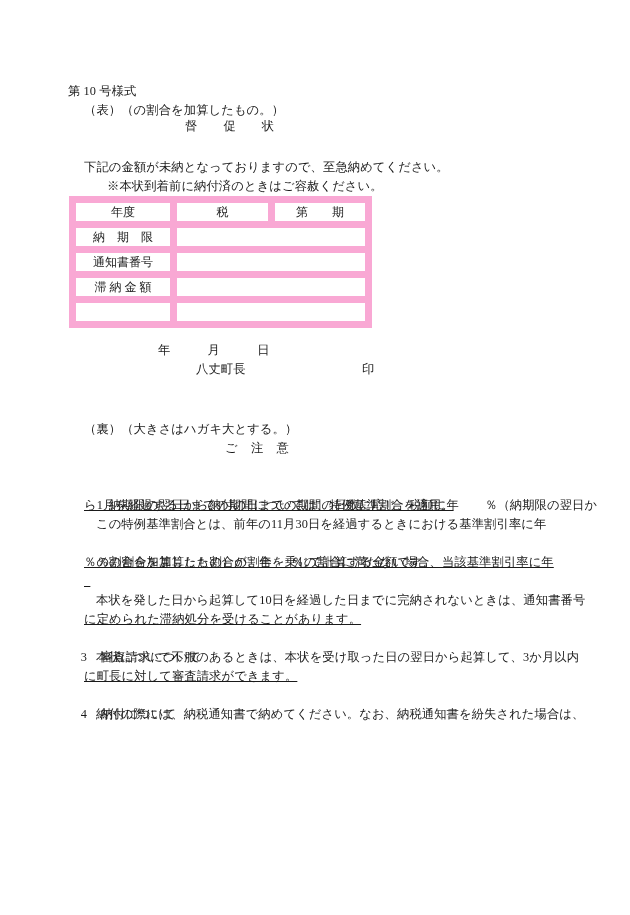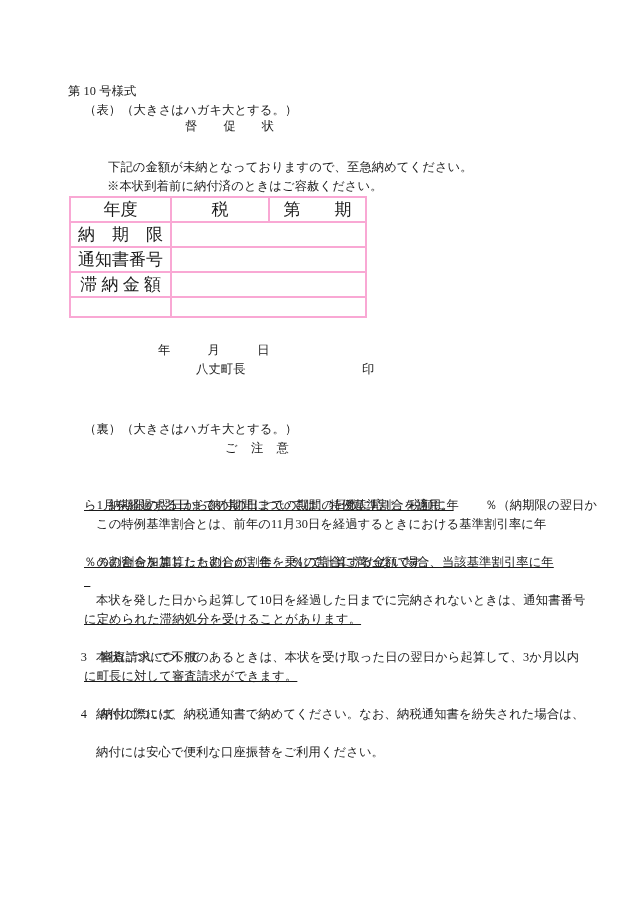--- a/index.html
+++ b/index.html
@@ -30,35 +30,35 @@
     position: absolute;
     white-space: pre;
     font-size: 12.3px;
     line-height: 19px;
     letter-spacing: 0.1px;
   }
 
   .front-title  { left: 68px;  top: 82px; }
   .front-sub    { left: 84px;  top: 101px; }
   .doc-title    { left: 185px; top: 117px; letter-spacing: 0.5px; }
-  .notice-1     { left: 84px;  top: 158px; margin-left: 24px; }
+  .notice-1     { left: 84px;  top: 158px; }
   .notice-2     { left: 68px;  top: 177px; margin-left: 39px; }
 
   
   .tbl {
     position: absolute;
     left: 69px;
     top: 196px;
     width: 296px;
     border-collapse: collapse;
     table-layout: fixed;
   }
   .tbl td {
-    border: 2px solid #f9a8d4;
-    font-size: 17px;
+    border: 7px solid #f9a8d4;
+    font-size: 12px;
     height: 18px;
     padding: 0;
     vertical-align: middle;
   }
   .tbl td.lbl {
     text-align: center;
     white-space: pre;
   }
   .col-a { width: 101px; }
   .col-b { width: 98px; }
@@ -83,21 +83,21 @@
 
   .gap-pct { display: inline-block; width: 26px; }
   .gap-sm  { display: inline-block; width: 20px; }
 </style>
 </head>
 <body>
 
 <div class="page">
 
   <div class="line front-title">第 10 号様式</div>
-  <div class="line front-sub">（表）（大きさはハガキ大とする。）</div>
+  <div class="line front-sub">（表）（の割合を加算したもの。）</div>
   <div class="line doc-title">督　　促　　状</div>
 
   <div class="line notice-1">下記の金額が未納となっておりますので、至急納めてください。</div>
   <div class="line notice-2">※本状到着前に納付済のときはご容赦ください。</div>
 
   <table class="tbl">
     <colgroup>
       <col class="col-a">
         <col class="col-b">
         <col class="col-c">
@@ -150,15 +150,14 @@
   <div class="line item-head" style="top:629px">
     <span class="num">3</span><span>審査請求について</span>
   </div>
   <div class="line item-body ind1" style="top:648px">本状について不服のあるときは、本状を受け取った日の翌日から起算して、3か月以内</div>
   <div class="line item-body ind2" style="top:667px">に町長に対して審査請求ができます。</div>
 
   <div class="line item-head" style="top:686px">
     <span class="num">4</span><span>納付について</span>
   </div>
   <div class="line item-body ind1" style="top:705px">納付の際には、納税通知書で納めてください。なお、納税通知書を紛失された場合は、</div>
-  <div class="line item-body ind1" style="top:743px">納付には安心で便利な口座振替をご利用ください。</div>
 
 </div>
 
 </body></html>

